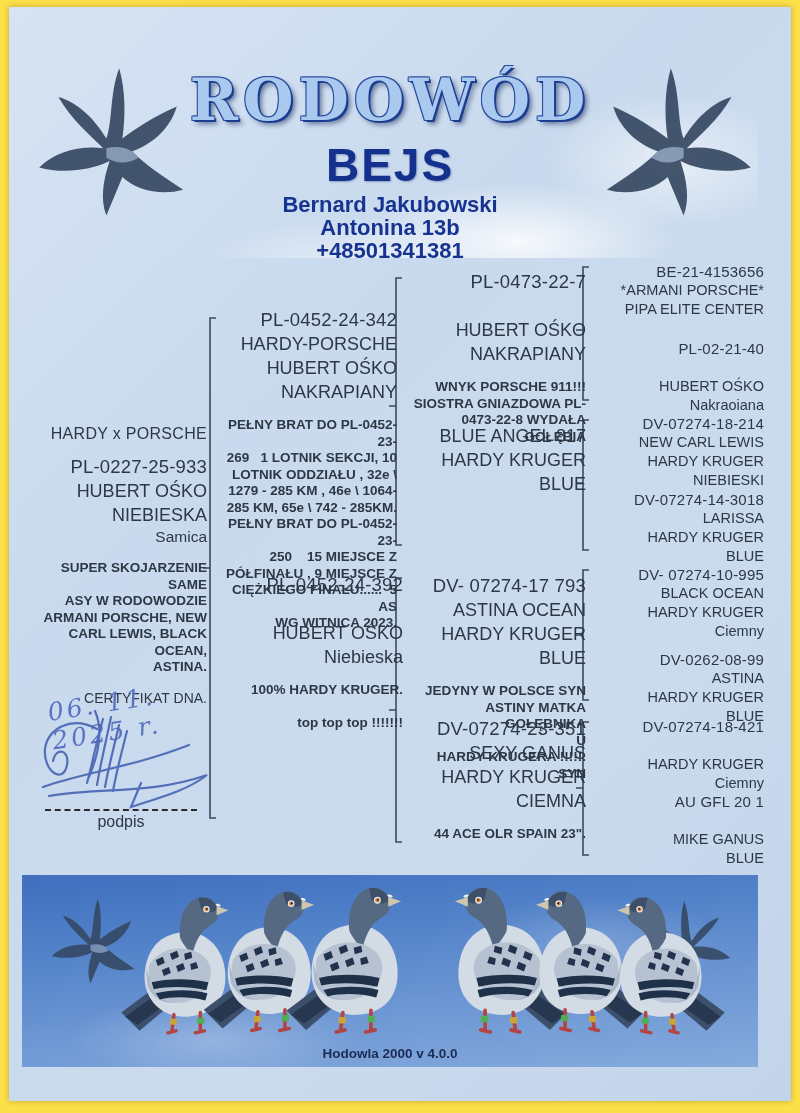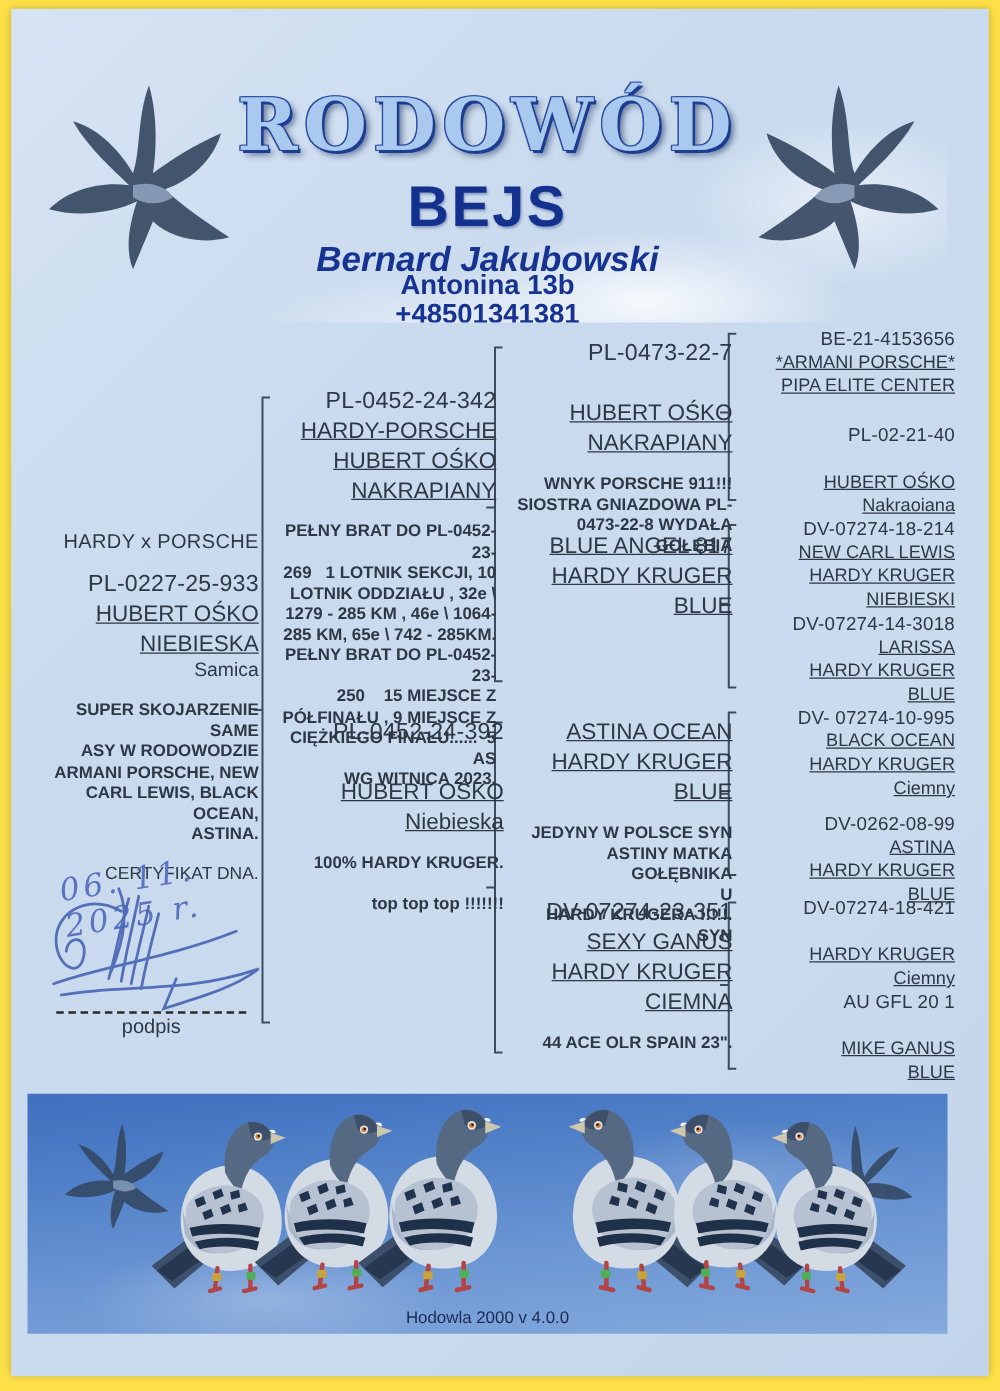--- a/index.html
+++ b/index.html
@@ -15,48 +15,48 @@
   .c1{left:330px;top:130px;width:330px;height:120px;background:radial-gradient(ellipse at center,rgba(255,255,255,.85) 0%,rgba(255,255,255,0) 70%);}
   .c2{left:520px;top:40px;width:260px;height:140px;background:radial-gradient(ellipse at center,rgba(255,255,255,.55) 0%,rgba(255,255,255,0) 70%);}
   .c3{left:180px;top:165px;width:300px;height:90px;background:radial-gradient(ellipse at center,rgba(255,255,255,.5) 0%,rgba(255,255,255,0) 70%);}
   .rodowod{position:absolute;left:0;right:0;top:14px;text-align:center;
     font-family:"DejaVu Serif","Liberation Serif",serif;font-weight:bold;font-size:58px;letter-spacing:5px;
     color:#a9c9ef;
     text-shadow:2px 2px 0 #1c3d92,-1px -1px 0 #2a4da0,1px -1px 0 #2a4da0,-1px 1px 0 #2a4da0,4px 4px 5px rgba(10,30,80,.55);}
   .bejs{position:absolute;left:0;right:0;top:86px;text-align:center;font-weight:bold;
         font-size:46px;letter-spacing:2px;color:#14318e;text-shadow:1px 1px 2px rgba(20,40,110,.35);}
   .contact{position:absolute;left:0;right:0;text-align:center;font-weight:bold;color:#173391;}
-  .contact.l1{top:140px;font-size:28px;font-style:italic;}
+  .contact.l1{top:140px;font-size:22px;}
   .contact.l2{top:163px;font-size:22px;}
   .contact.l3{top:186px;font-size:22px;}
   .hdr-pigeon{position:absolute;top:8px;opacity:.9;}
   
   .pblock{position:absolute;color:#2e3744;text-align:right;}
   .l-ring{font-size:18.5px;line-height:25px;min-height:25px;letter-spacing:.2px;}
-  .l-lg{font-size:18px;line-height:24px;min-height:24px;text-decoration:underline;}
+  .l-lg{font-size:18px;line-height:24px;min-height:24px;}
   .l-md{font-size:15.5px;line-height:20px;min-height:20px;}
   .details{font-size:13.5px;line-height:16.5px;white-space:pre-wrap;margin-top:13px;font-weight:bold;}
   .pblock.small .l-ring{font-size:15px;line-height:19px;min-height:19px;}
   .pblock.small .l-lg{font-size:14.5px;line-height:19px;min-height:19px;}
   .pairing{font-size:16px;margin-bottom:11px;letter-spacing:.3px;}
   .cert{font-size:14px;margin-top:14px;}
   .lines-svg{position:absolute;left:0;top:0;pointer-events:none;}
   
   .hand-date{position:absolute;left:40px;top:676px;width:190px;color:#5a74c2;
      font-family:"DejaVu Serif","Liberation Serif",serif;font-style:italic;
      font-size:25px;letter-spacing:3px;transform:rotate(-9deg);}
   .sig-line{position:absolute;left:36px;top:802px;width:152px;border-top:2px dashed #2a2a2a;}
   .podpis{position:absolute;left:36px;top:806px;width:152px;text-align:center;font-size:16px;color:#2e3744;}
   
   .bottom-band{position:absolute;left:13px;top:868px;width:736px;height:192px;overflow:hidden;
     background:linear-gradient(175deg,#3f6fbe 0%,#5181c8 30%,#6d97d4 65%,#85aadc 100%);}
   .bc1{left:40px;top:120px;width:300px;height:90px;background:radial-gradient(ellipse at center,rgba(255,255,255,.25) 0%,rgba(255,255,255,0) 70%);}
   .bc2{left:430px;top:20px;width:280px;height:100px;background:radial-gradient(ellipse at center,rgba(255,255,255,.18) 0%,rgba(255,255,255,0) 70%);}
   .footer-text{position:absolute;left:0;right:0;bottom:6px;text-align:center;
-     font-size:13.5px;font-weight:normal;color:#1b2b54;}
+     font-size:13.5px;font-weight:bold;color:#1b2b54;}
   .pg{position:absolute;}
 </style>
 </head>
 <body>
 
 <div class="photo">
  <div class="paper">
 
   <svg width="0" height="0" style="position:absolute" aria-hidden="true">
     <defs>
@@ -178,20 +178,21 @@
 SIOSTRA GNIAZDOWA PL-
 0473-22-8 WYDAŁA
 GOŁĘBIA</div>
   </div>
   <div class="pblock" style="left:399px;top:417px;width:178px">
     <div class="l-lg">BLUE ANGEL 817</div>
     <div class="l-lg">HARDY KRUGER</div>
     <div class="l-lg">BLUE</div>
   </div>
   <div class="pblock" style="left:399px;top:566px;width:178px">
+    <div class="l-ring">DV- 07274-17 793</div>
     <div class="l-lg">ASTINA OCEAN</div>
     <div class="l-lg">HARDY KRUGER</div>
     <div class="l-lg">BLUE</div>
     <div class="details">JEDYNY W POLSCE SYN
 ASTINY MATKA GOŁĘBNIKA
 U
 HARDY KRUGERA !!!!!. SYN</div>
   </div>
   <div class="pblock" style="left:399px;top:709px;width:178px">
     <div class="l-ring">DV-07274-23-351</div>

